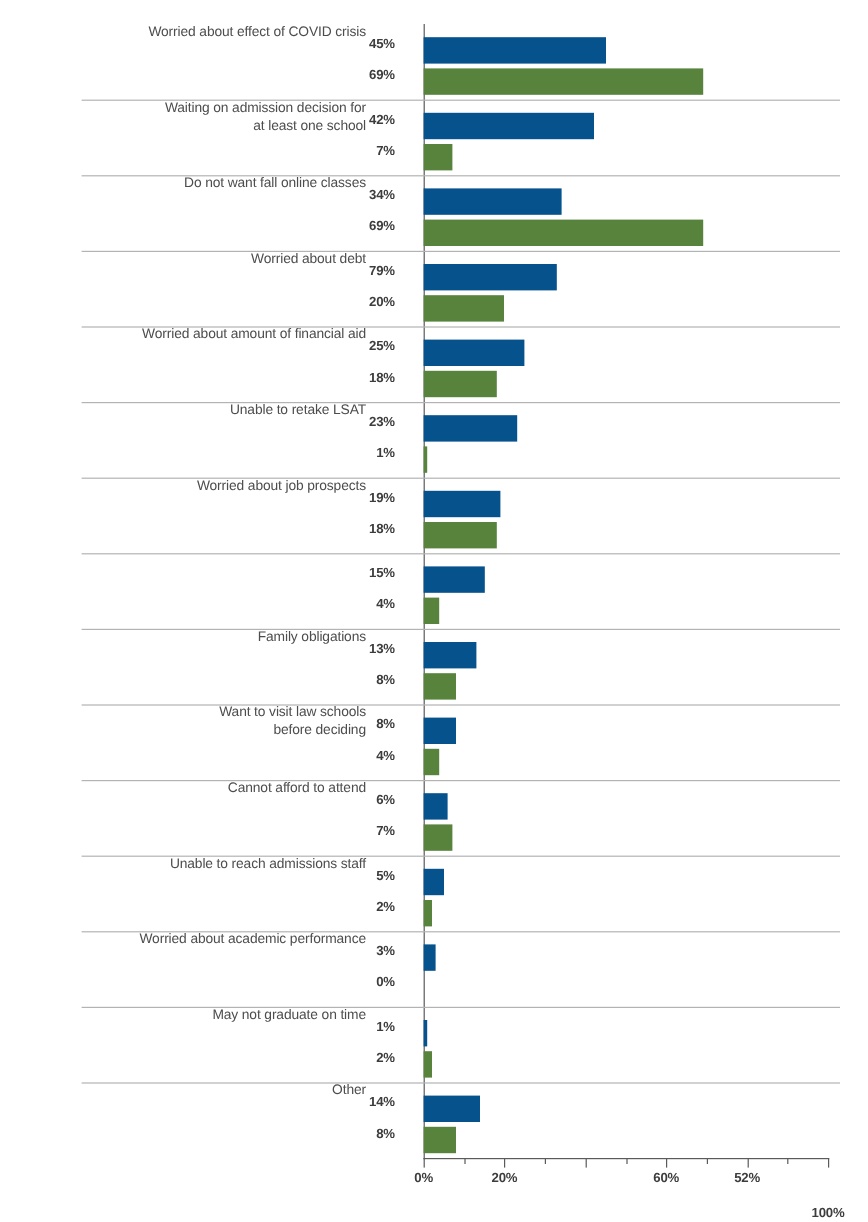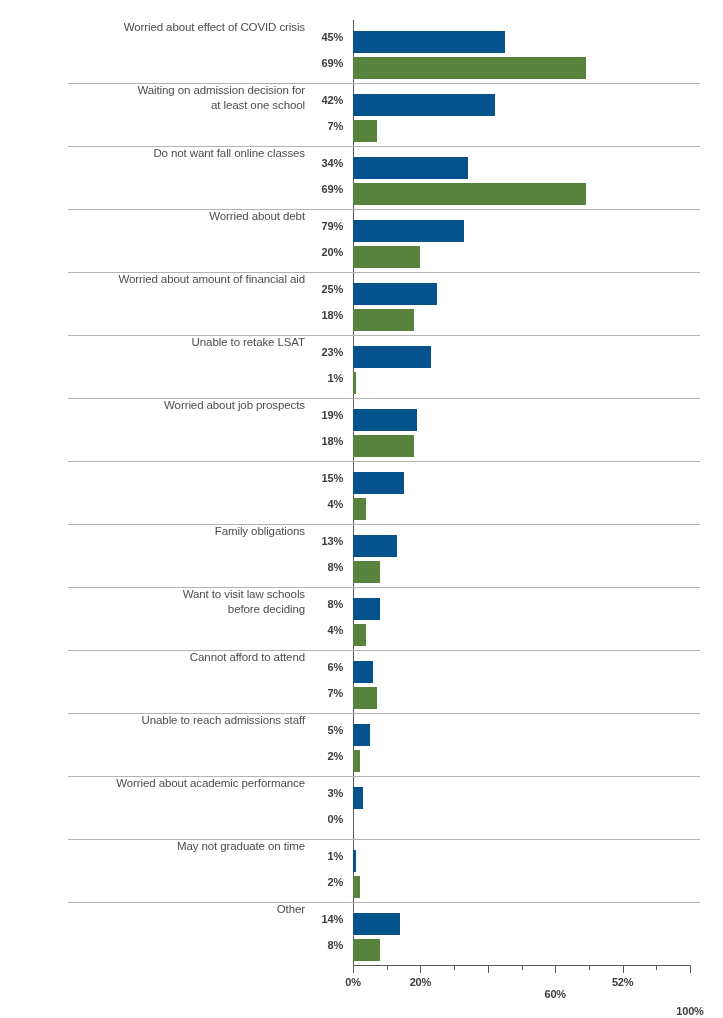--- a/index.html
+++ b/index.html
@@ -59,21 +59,21 @@
     justify-content: flex-end;
     text-align: right;
     font-size: 11.5px;
     color: #4d4d4d;
     line-height: 15px;
     letter-spacing: -0.1px;
   }
 
   .vals {
     position: absolute;
-    left: 298px;
+    left: 284px;
     width: 45px;
     top: 0;
     height: 63px;
   }
 
   .val {
     position: absolute;
     right: 0;
     width: 45px;
     text-align: right;
@@ -394,21 +394,21 @@
 
   <div class="xaxis" id="xaxis" style="top: 965px;">
     <div class="xaxis-line"></div>
   <div class="tick major" style="left: 0px;"></div>
       <div class="tick-label" style="left: 0px;">0%</div>
       <div class="tick major" style="left: 67.4px;"></div>
       <div class="tick-label" style="left: 67.4px;">20%</div>
       <div class="tick major" style="left: 134.8px;"></div>
       <div class="tick-label" style="left: 134.8px; margin-top: 44px;">40%</div>
       <div class="tick major" style="left: 202.2px;"></div>
-      <div class="tick-label" style="left: 202.2px; margin-top: 12px;">60%</div>
+      <div class="tick-label" style="left: 202.2px;">60%</div>
       <div class="tick major" style="left: 269.6px;"></div>
       <div class="tick-label" style="left: 269.6px;">52%</div>
       <div class="tick major" style="left: 337px;"></div>
       <div class="tick-label" style="left: 337px; margin-top: 29px;">100%</div>
       <div class="tick minor" style="left: 33.7px;"></div>
       <div class="tick minor" style="left: 101.1px;"></div>
       <div class="tick minor" style="left: 168.5px;"></div>
       <div class="tick minor" style="left: 235.9px;"></div>
       <div class="tick minor" style="left: 303.3px;"></div>
     </div>

